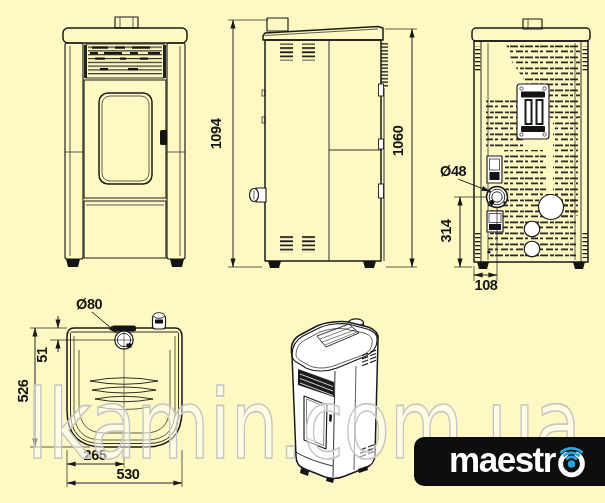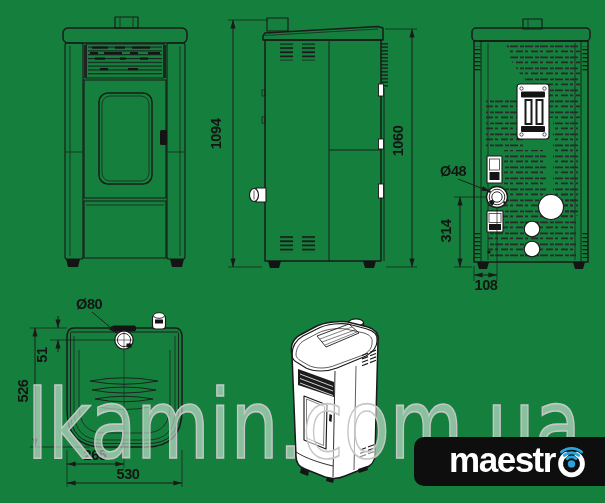--- a/index.html
+++ b/index.html
@@ -1,16 +1,16 @@
 <!DOCTYPE html>
 <html><head>
 <meta charset="utf-8">
 <style>
   html,body{margin:0;padding:0;background:#fff;}
-  .canvas{position:relative;width:605px;height:503px;background:#15803d;overflow:hidden;
+  .canvas{position:relative;width:605px;height:503px;background:#fef9c3;overflow:hidden;
           font-family:"Liberation Sans",sans-serif;}
   svg.draw{position:absolute;left:0;top:0;}
   
   .o16{stroke:#1a1a1a;stroke-width:1.5;fill:none;stroke-linejoin:round;}
   .o12{stroke:#1a1a1a;stroke-width:1.15;fill:none;stroke-linejoin:round;}
   .o09{stroke:#1a1a1a;stroke-width:.9;fill:none;}
   .o07{stroke:#1a1a1a;stroke-width:.7;fill:none;}
   .o05{stroke:#1a1a1a;stroke-width:.55;fill:none;}
   .wf{fill:#fff;}
   .blk{fill:#141414;stroke:none;}

